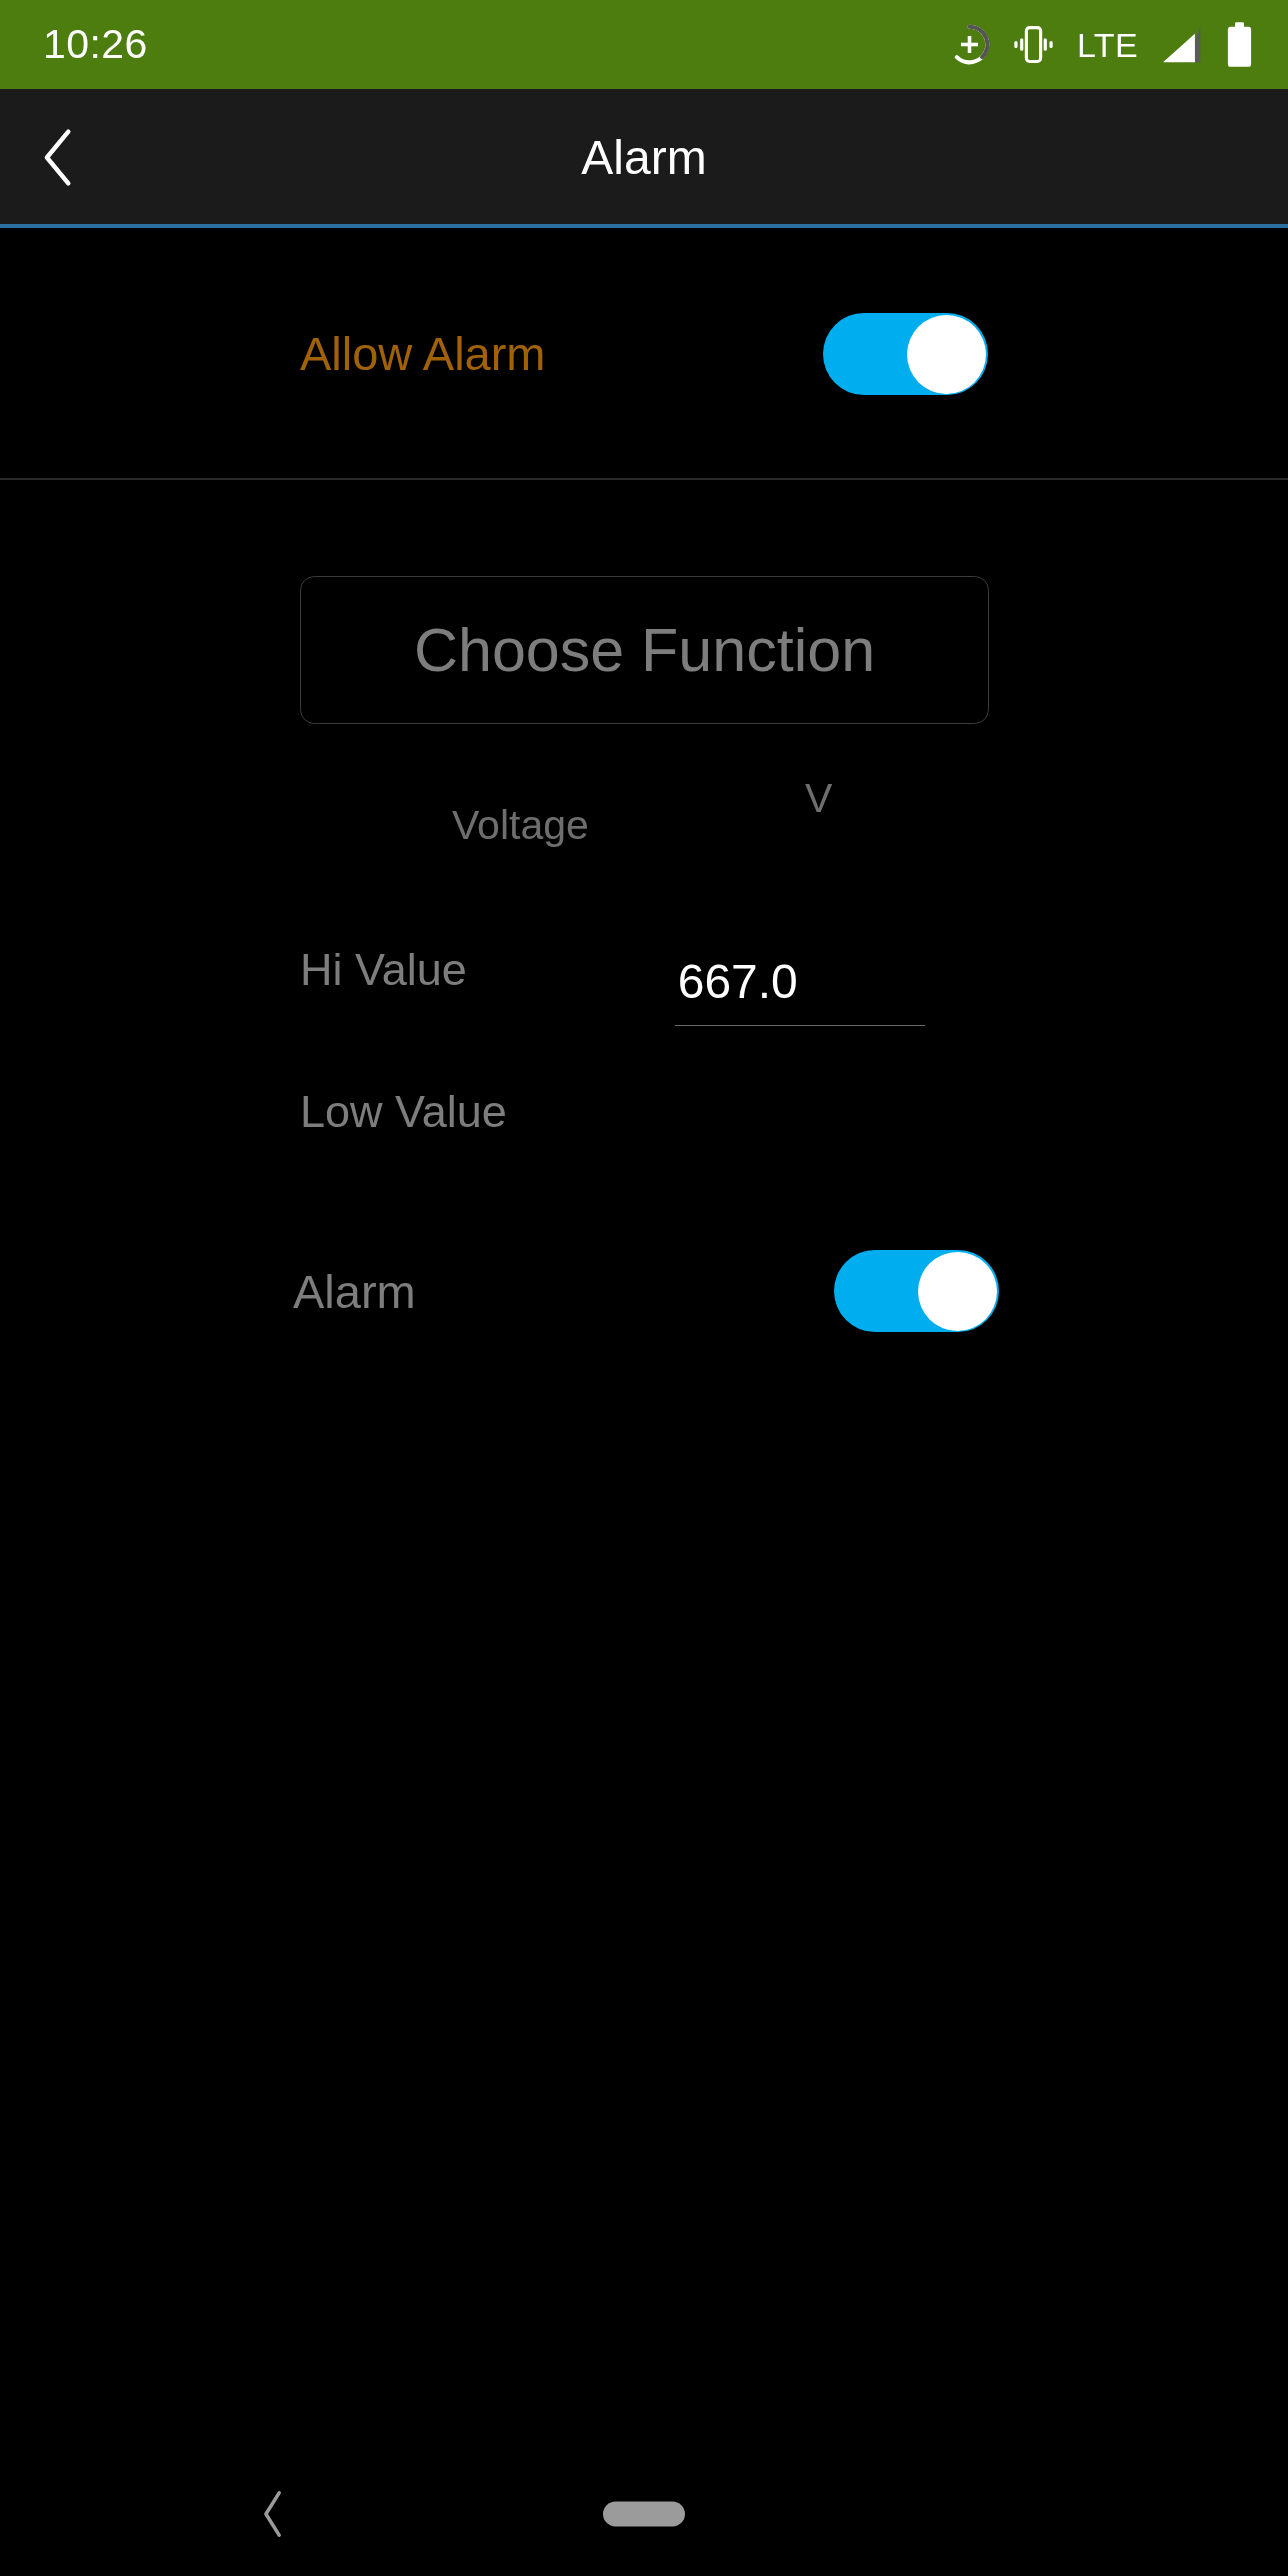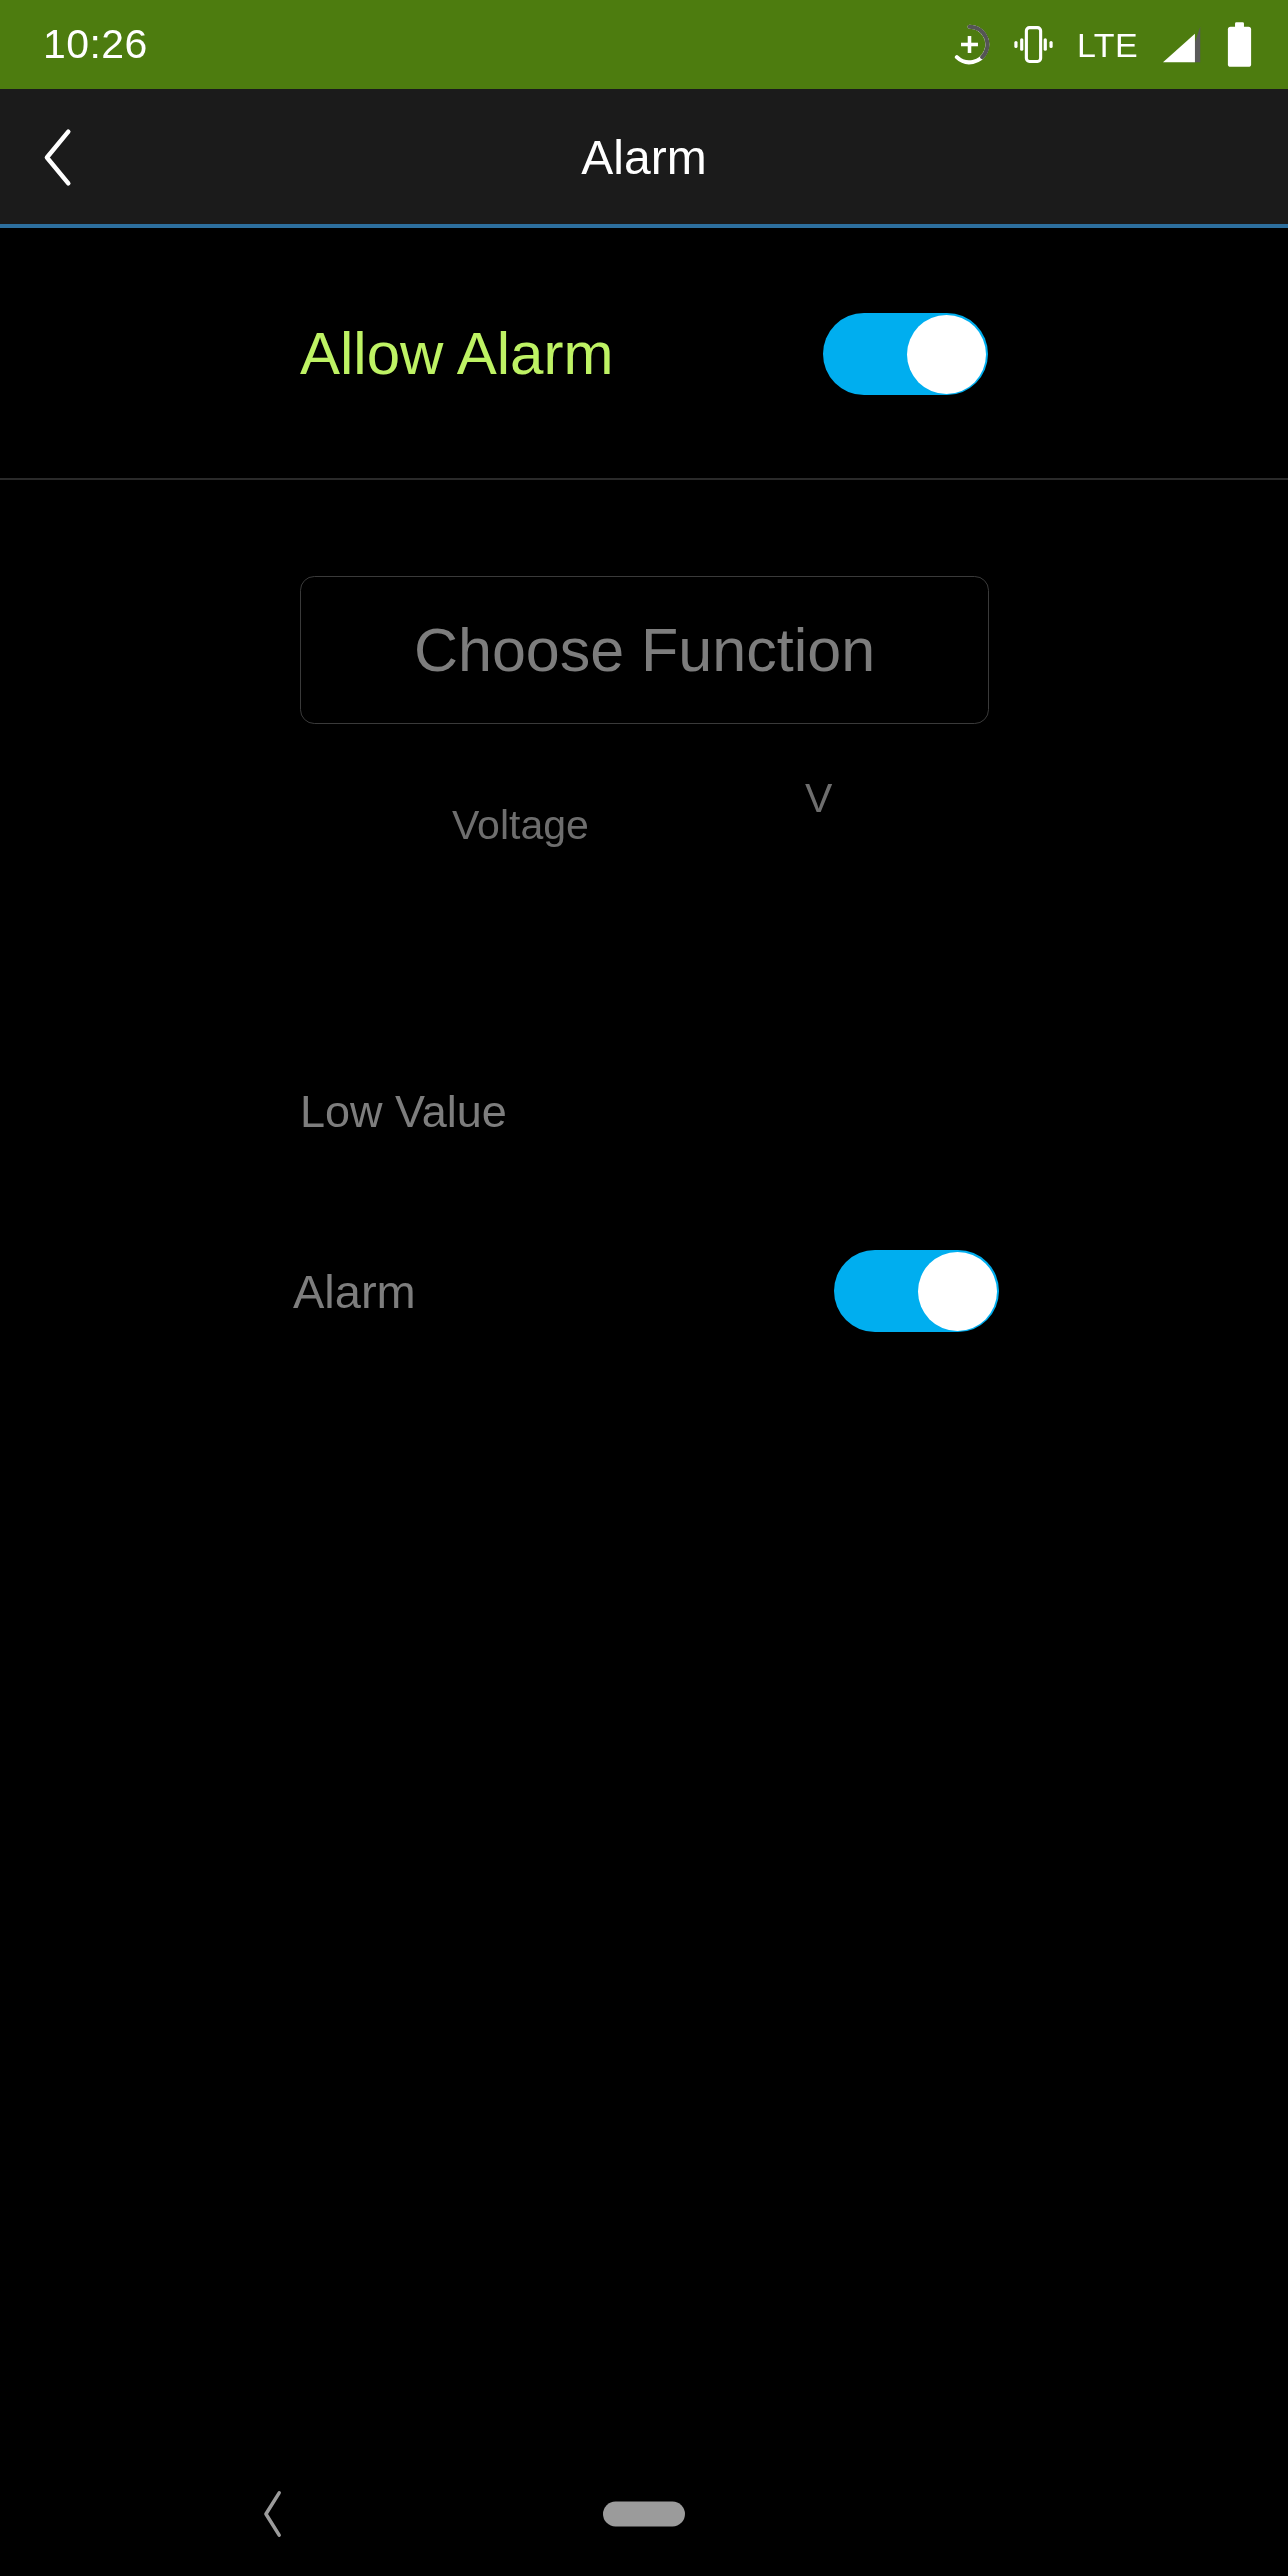--- a/index.html
+++ b/index.html
@@ -48,21 +48,21 @@
     background:#2d6f9e;
   }
 
   
   .allow-row {
     position:absolute; left:0; top:227px; width:1288px; height:251px;
     display:flex; align-items:center;
   }
   .allow-label {
     position:absolute; left:300px; top:50%; transform:translateY(-50%);
-    color:#bef264; font-size:60px;
+    color:#a16207; font-size:47px;
   }
   .section-divider {
     position:absolute; left:0; top:478px; width:1288px; height:1.8px;
     background:#2a2a2a;
   }
 
   
   .toggle {
     position:absolute;
     width:165px; height:82px; border-radius:41px;
@@ -206,20 +206,26 @@
   </div>
   <div class="section-divider"></div>
 
   <div class="choose-fn">Choose Function</div>
 
   <div class="unit-row">
     <span class="unit-fn">Voltage</span>
     <span class="unit-sym">V</span>
   </div>
 
+  <div class="value-row" id="row-hi">
+    <span class="value-label">Hi Value</span>
+    <div class="value-field">
+      <span class="val">667.0</span>
+    </div>
+  </div>
 
   <div class="value-row" id="row-low">
     <span class="value-label">Low Value</span>
   </div>
 
   <div class="alarm-row">
     <span class="alarm-label">Alarm</span>
   </div>
   <div class="toggle" id="toggle-alarm">
     <span class="thumb"></span>

